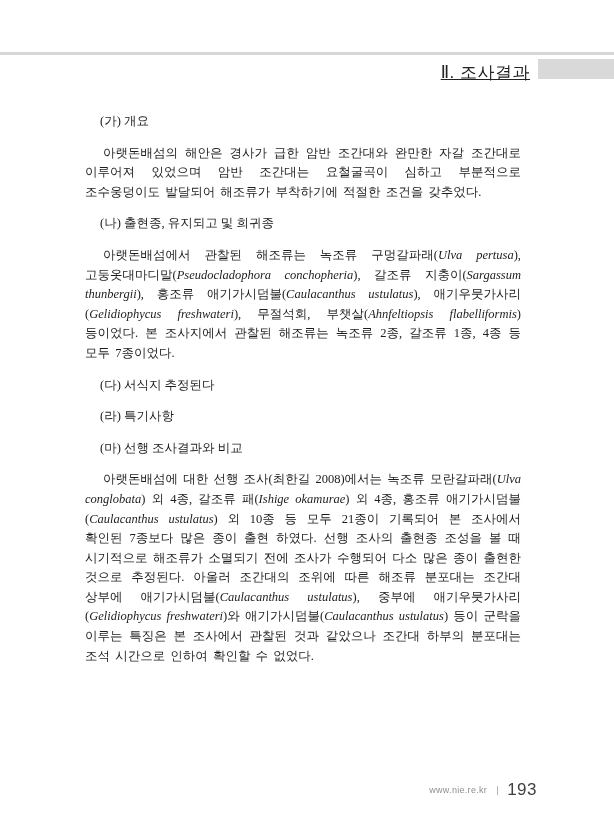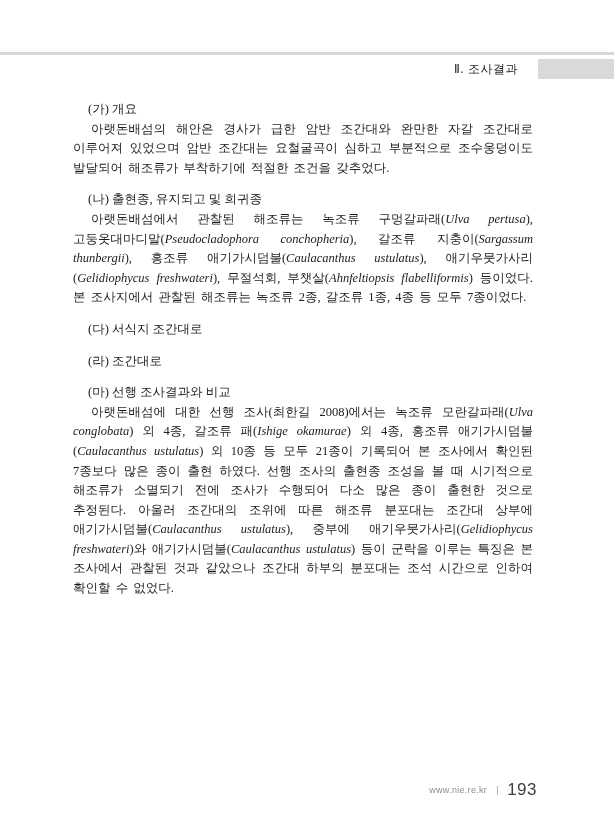--- a/index.html
+++ b/index.html
@@ -19,26 +19,27 @@
     position: absolute;
     top: 52px;
     left: 0;
     width: 614px;
     height: 3px;
     background: #d7d7d7;
   }
   .running-head {
     position: absolute;
     top: 61px;
-    right: 96px;
+    right: 84px;
     font-family: "Liberation Sans", "DejaVu Sans", sans-serif;
-    font-size: 12px;
+    font-size: 17px;
     letter-spacing: 0.5px;
     color: #222222;
     white-space: nowrap;
+    text-decoration: underline;
   }
   .corner-tab {
     position: absolute;
     top: 59px;
     right: 0;
     width: 76px;
     height: 20px;
     background: #d9d9d9;
   }
   .content {
@@ -56,28 +57,28 @@
     color: #111111;
   }
   .section {
     margin-bottom: 12px;
   }
   .section-heading {
     font-size: 12.5px;
     font-weight: 400;
     line-height: 19.6px;
     text-indent: 15px;
-    margin: 0;
+    margin: 12px;
   }
   .section-paragraph {
     font-size: 12.5px;
     line-height: 19.6px;
     text-align: justify;
     text-indent: 18px;
-    margin: 0;
+    margin: 12px;
     word-break: keep-all;
     overflow-wrap: break-word;
     word-spacing: 2px;
   }
   .section-paragraph .it {
     font-style: italic;
   }
   .footer {
     position: absolute;
     top: 780px;
@@ -122,25 +123,25 @@
     <h2 class="section-heading">(가) 개요</h2>
     <p class="section-paragraph"><span>아랫돈배섬의 해안은 경사가 급한 암반 조간대와 완만한 자갈 조간대로 이루어져 있었으며 암반 조간대는 요철굴곡이 심하고 부분적으로 조수웅덩이도 발달되어 해조류가 부착하기에 적절한 조건을 갖추었다.</span></p>
   </section>
 
   <section class="section">
     <h2 class="section-heading">(나) 출현종, 유지되고 및 희귀종</h2>
     <p class="section-paragraph"><span>아랫돈배섬에서 관찰된 해조류는 녹조류 구멍갈파래(</span><span class="it">Ulva pertusa</span><span>), 고둥옷대마디말(</span><span class="it">Pseudocladophora conchopheria</span><span>), 갈조류 지충이(</span><span class="it">Sargassum thunbergii</span><span>), 홍조류 애기가시덤불(</span><span class="it">Caulacanthus ustulatus</span><span>), 애기우뭇가사리(</span><span class="it">Gelidiophycus freshwateri</span><span>), 무절석회, 부챗살(</span><span class="it">Ahnfeltiopsis flabelliformis</span><span>) 등이었다. 본 조사지에서 관찰된 해조류는 녹조류 2종, 갈조류 1종, 4종 등 모두 7종이었다.</span></p>
   </section>
 
   <section class="section">
-    <h2 class="section-heading">(다) 서식지 조간대로</h2>
+    <h2 class="section-heading">(다) 서식지 추정된다</h2>
   </section>
 
   <section class="section">
-    <h2 class="section-heading">(라) 조간대로</h2>
+    <h2 class="section-heading">(라) 특기사항</h2>
   </section>
 
   <section class="section">
     <h2 class="section-heading">(마) 선행 조사결과와 비교</h2>
     <p class="section-paragraph"><span>아랫돈배섬에 대한 선행 조사(최한길 2008)에서는 녹조류 모란갈파래(</span><span class="it">Ulva conglobata</span><span>) 외 4종, 갈조류 패(</span><span class="it">Ishige okamurae</span><span>) 외 4종, 홍조류 애기가시덤불(</span><span class="it">Caulacanthus ustulatus</span><span>) 외 10종 등 모두 21종이 기록되어 본 조사에서 확인된 7종보다 많은 종이 출현 하였다. 선행 조사의 출현종 조성을 볼 때 시기적으로 해조류가 소멸되기 전에 조사가 수행되어 다소 많은 종이 출현한 것으로 추정된다. 아울러 조간대의 조위에 따른 해조류 분포대는 조간대 상부에 애기가시덤불(</span><span class="it">Caulacanthus ustulatus</span><span>), 중부에 애기우뭇가사리(</span><span class="it">Gelidiophycus freshwateri</span><span>)와 애기가시덤불(</span><span class="it">Caulacanthus ustulatus</span><span>) 등이 군락을 이루는 특징은 본 조사에서 관찰된 것과 같았으나 조간대 하부의 분포대는 조석 시간으로 인하여 확인할 수 없었다.</span></p>
   </section>
 
 </main>
 
 <footer class="footer">

